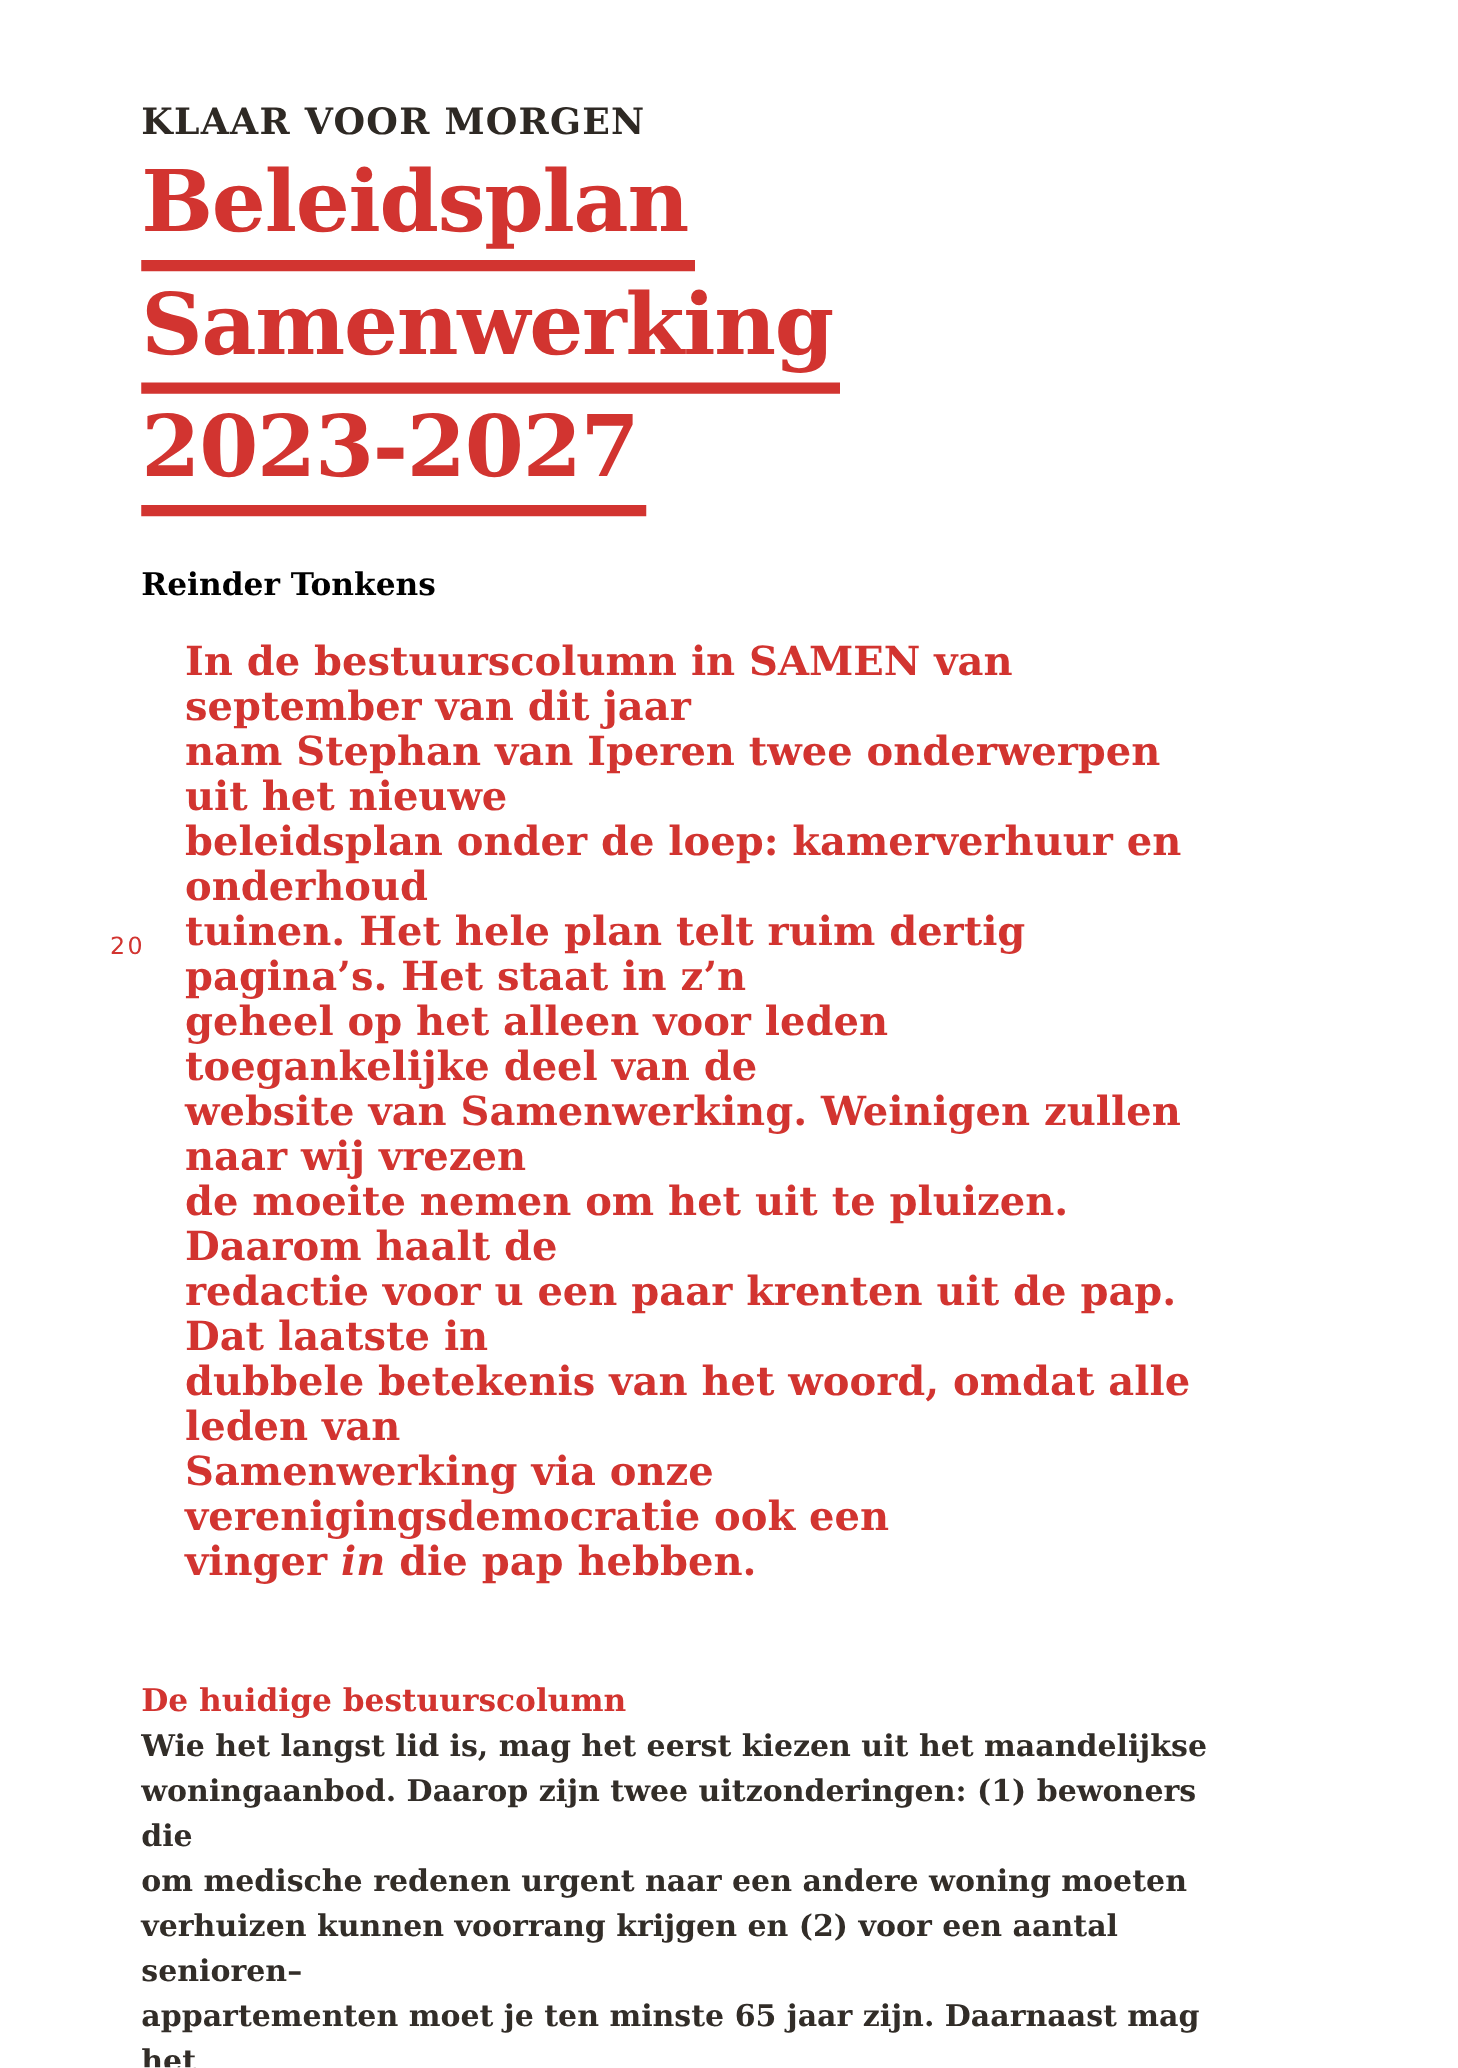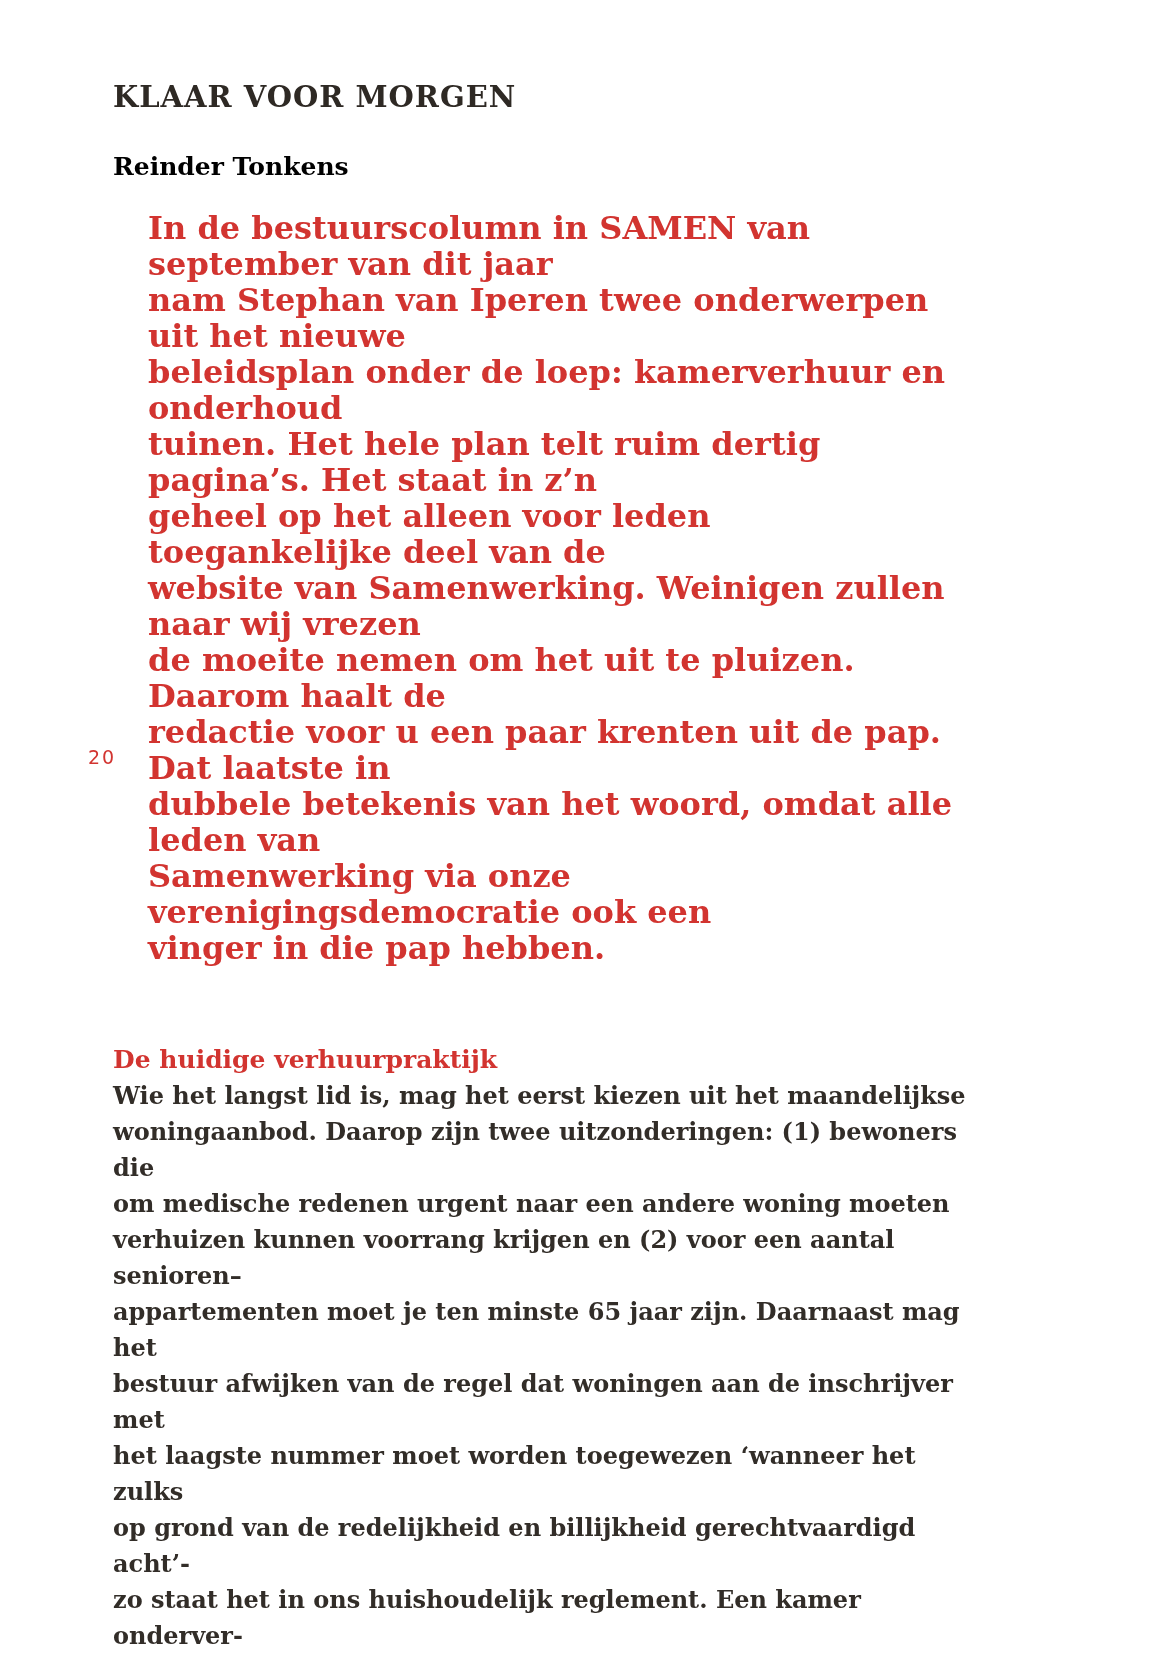--- a/index.html
+++ b/index.html
@@ -57,21 +57,21 @@
   }
   .intro {
     margin: 28px 0 0 35px;
     width: 810px;
     font-size: 32px;
     font-weight: 700;
     line-height: 36px;
     color: #d23430;
     white-space: pre-line;
   }
-  .intro .it { }
+  .intro .it { font-style: italic; }
   .section-heading {
     margin-top: 76px;
     font-size: 25px;
     font-weight: 700;
     line-height: 36px;
     color: #d23430;
   }
   .body-text {
     margin: 0;
     font-size: 24px;
@@ -85,36 +85,41 @@
 <body>
 
 <div class="page">
 
   <div class="page-number">20</div>
 
   <div class="content">
 
     <div class="kicker">KLAAR VOOR MORGEN</div>
 
+    <h1 class="title">
+        <span class="title-line"><span class="title-text">Beleidsplan</span></span>
+        <span class="title-line"><span class="title-text">Samenwerking</span></span>
+        <span class="title-line"><span class="title-text">2023-2027</span></span>
+      </h1>
 
     <div class="author">Reinder Tonkens</div>
 
     <p class="intro"><span>In de bestuurscolumn in SAMEN van september van dit jaar
 nam Stephan van Iperen twee onderwerpen uit het nieuwe
 beleidsplan onder de loep: kamerverhuur en onderhoud
 tuinen. Het hele plan telt ruim dertig pagina’s. Het staat in z’n
 geheel op het alleen voor leden toegankelijke deel van de
 website van Samenwerking. Weinigen zullen naar wij vrezen
 de moeite nemen om het uit te pluizen. Daarom haalt de
 redactie voor u een paar krenten uit de pap. Dat laatste in
 dubbele betekenis van het woord, omdat alle leden van
 Samenwerking via onze verenigingsdemocratie ook een
 vinger </span><span class="it">in</span><span> die pap hebben.</span></p>
 
-    <div class="section-heading">De huidige verhuurpraktijk</div>
+    <div class="section-heading">De huidige bestuurscolumn</div>
 
     <p class="body-text">Wie het langst lid is, mag het eerst kiezen uit het maandelijkse
 woningaanbod. Daarop zijn twee uitzonderingen: (1) bewoners die
 om medische redenen urgent naar een andere woning moeten
 verhuizen kunnen voorrang krijgen en (2) voor een aantal senioren–
 appartementen moet je ten minste 65 jaar zijn. Daarnaast mag het
 bestuur afwijken van de regel dat woningen aan de inschrijver met
 het laagste nummer moet worden toegewezen ‘wanneer het zulks
 op grond van de redelijkheid en billijkheid gerechtvaardigd acht’-
 zo staat het in ons huishoudelijk reglement. Een kamer onderver-

